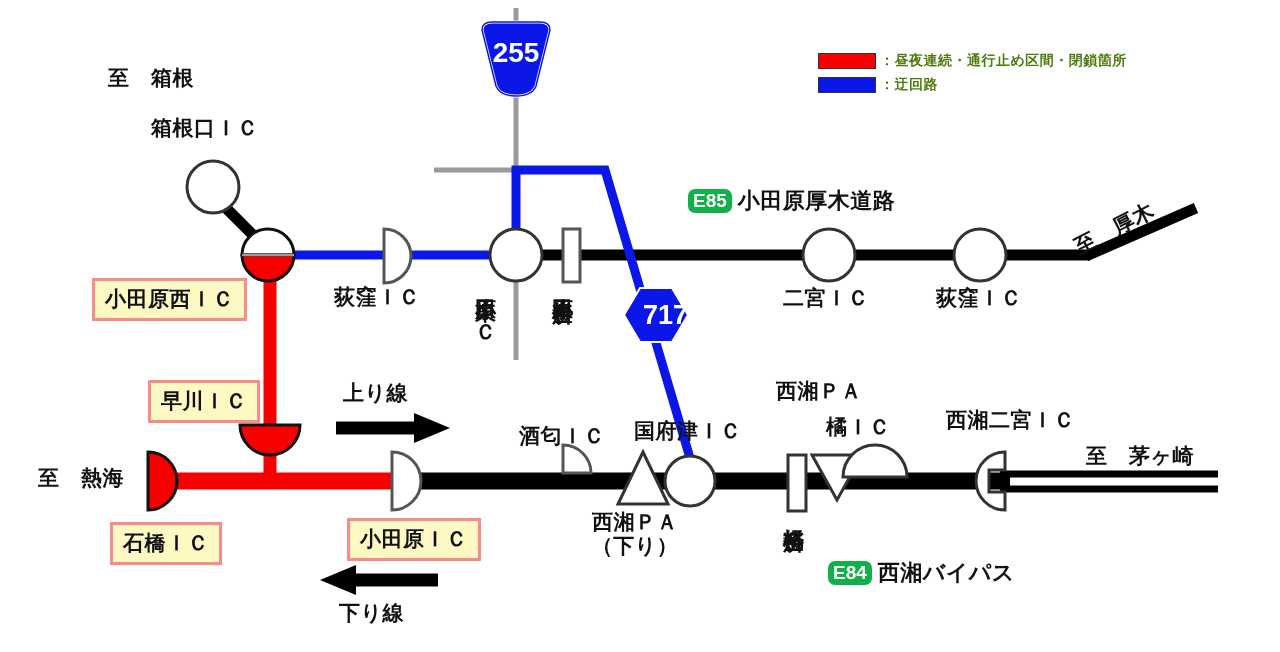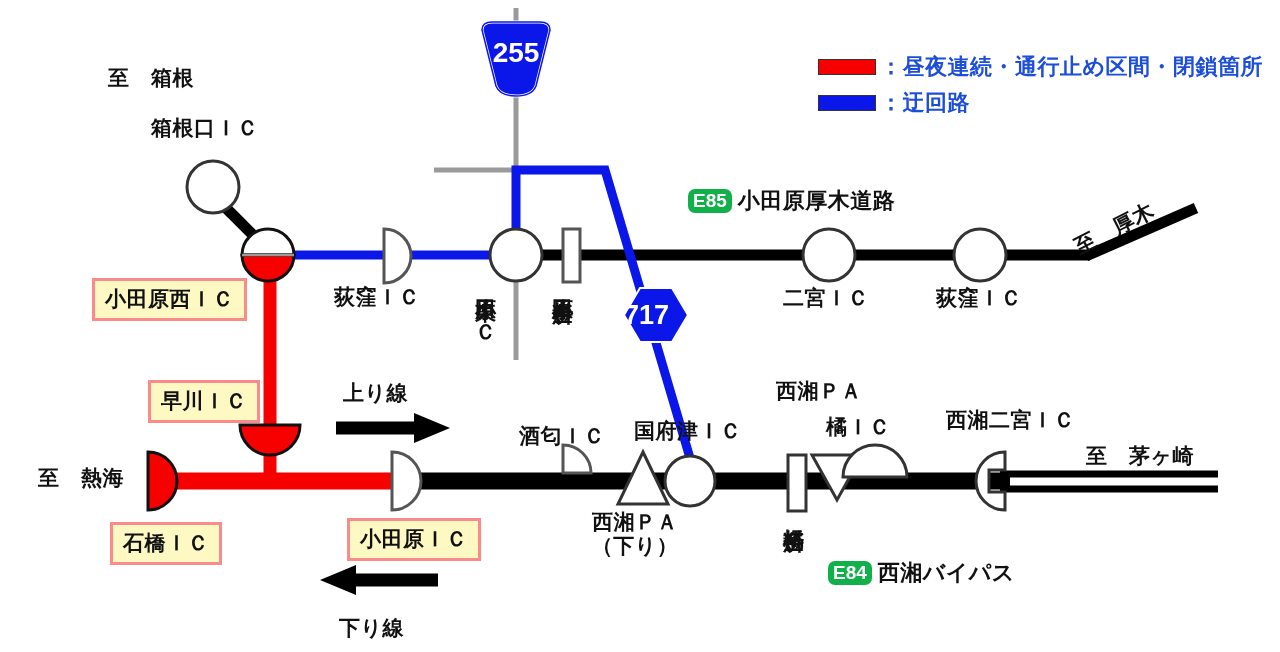--- a/index.html
+++ b/index.html
@@ -72,44 +72,44 @@
     display:flex;
     align-items:center;
     margin-bottom:6px;
   }
   .legend .swatch{
     width:56px;height:14px;
     border:1px solid #333333;
     margin-right:4px;
   }
   .legend .txt{
-    font-size:22px;
-    font-weight:700;
-    color:#1d4ed8;
+    font-size:14px;
+    font-weight:700;
+    color:#4d7c0f;
     letter-spacing:0.5px;
     white-space:nowrap;
   }
   .rot{position:absolute;transform-origin:left center;}
   .shield255{
     position:absolute;
     width:74px;height:74px;
     display:flex;align-items:center;justify-content:center;
   }
   .shield255 .num{
     position:relative;
     color:#ffffff;
     font-size:28px;
     font-weight:700;
     letter-spacing:0px;
     top:-6px;
   }
   .hex717{
     position:absolute;
     width:64px;height:62px;
-    display:flex;align-items:center;justify-content:flex-start;
+    display:flex;align-items:center;justify-content:flex-end;
   }
   .hex717 .num{
     position:relative;
     color:#ffffff;
     font-size:27px;
     font-weight:700;
     letter-spacing:0px;
   }
 </style>
 </head>
@@ -222,21 +222,21 @@
     <span class="code">E84</span>
     <span class="nm">西湘バイパス</span>
   </div>
 
   <div class="lbl" style="left:108px; top:66px;">至　箱根</div>
   <div class="lbl" style="left:38px; top:466px;">至　熱海</div>
   <div class="lbl rot" style="left:1076px; top:236px; transform:rotate(-27deg);">至　厚木</div>
   <div class="lbl" style="left:1086px; top:444px;">至　茅ヶ崎</div>
 
   <div class="lbl" style="left:343px; top:381px;">上り線</div>
-  <div class="lbl" style="left:339px; top:616px;">下り線</div>
+  <div class="lbl" style="left:339px; top:601px;">下り線</div>
 
   <div class="lbl" style="left:151px; top:116px;">箱根口ＩＣ</div>
 
   <div class="lbl" style="left:334px; top:285px;">荻窪ＩＣ</div>
 
   <div class="lbl vert" style="left:474px; top:282px; height:162px;">小田原東ＩＣ</div>
 
   <div class="lbl vert" style="left:551px; top:282px; height:162px;">小田原料金所</div>
 
   <div class="lbl" style="left:519px; top:424px;">酒匂ＩＣ</div>

